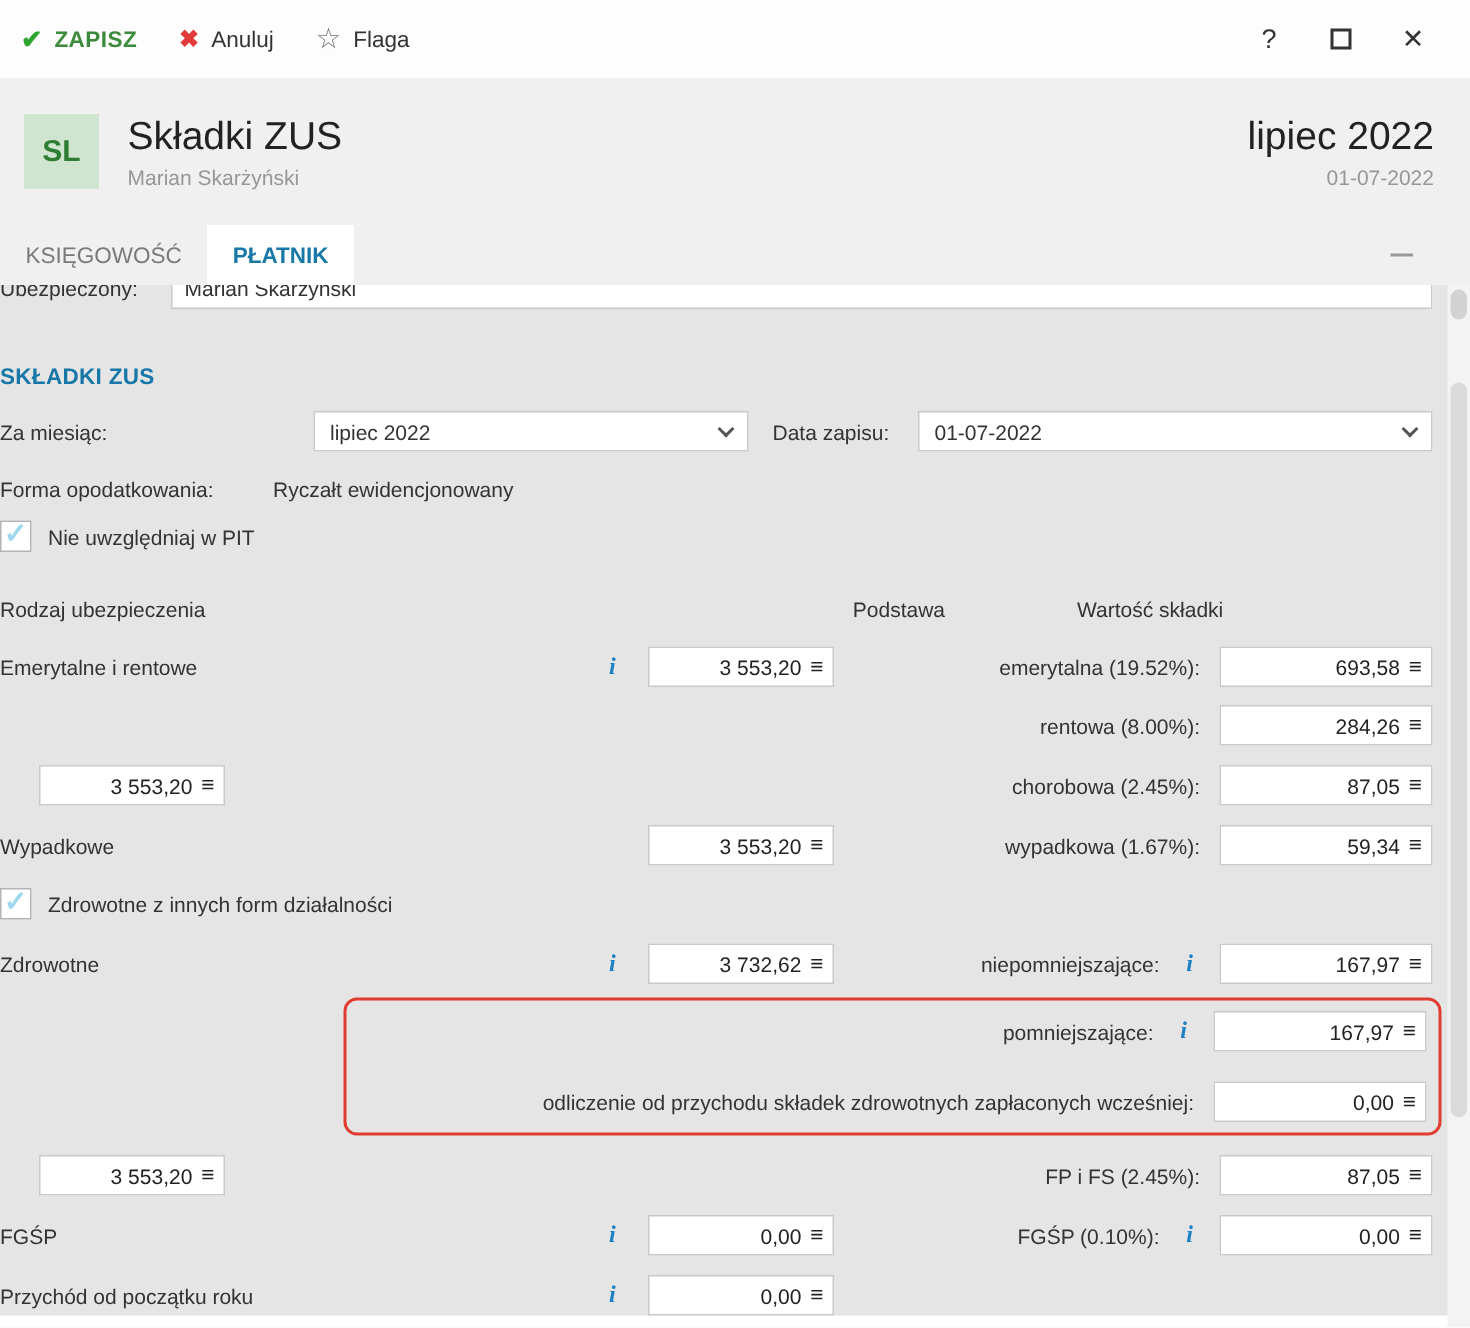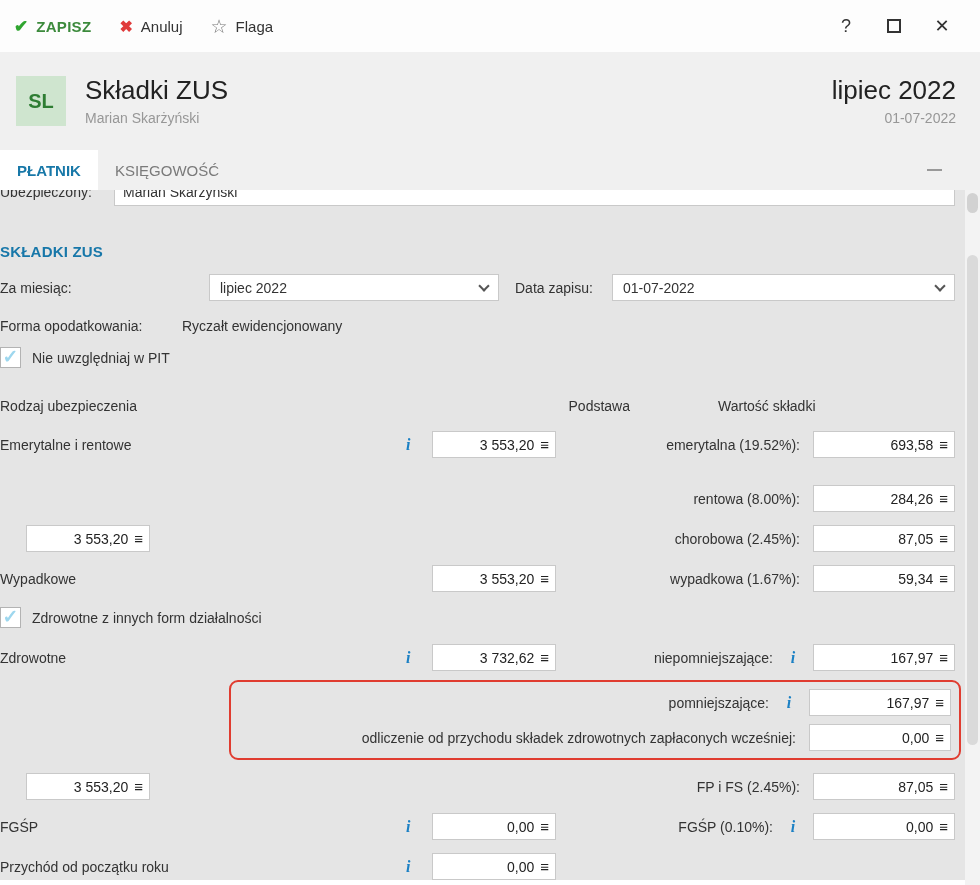--- a/index.html
+++ b/index.html
@@ -68,28 +68,28 @@
 
   .trow { display:flex; align-items:flex-start; margin-top:13px; }
   .trow.first { margin-top:17px; }
   .trow.after-check { margin-top:16px; }
   .field { height:27px; border:1px solid #c9c9c9; background:#fff; display:flex; align-items:center; padding:0 6px; cursor:text; }
   .field .val { margin-left:auto; font-size:14px; color:#222; }
   .field .menu { margin-left:6px; font-size:15px; color:#222; cursor:pointer; line-height:1; }
   .c-base .field { width:100%; }
   .w142 { width:142px; flex:0 0 142px; }
 
-  .c-right { flex:1; display:flex; flex-direction:column; gap:27px; }
+  .c-right { flex:1; display:flex; flex-direction:column; gap:12px; }
   .vrow { display:flex; align-items:center; justify-content:flex-end; }
   .vlabel { font-size:14px; color:#333; margin-right:13px; white-space:nowrap; }
   .vinfo { width:14px; margin-right:13px; display:flex; justify-content:center; flex:0 0 auto; }
 
   .info { color:#1b80c4; font-family:"Liberation Serif",serif; font-style:italic; font-weight:bold; font-size:16px; line-height:1; cursor:pointer; }
 
-  .redbox { margin:9px -6px 0 229px; border:2px solid #e03c30; border-radius:9px; padding:7px 8px; display:flex; flex-direction:column; gap:8px; }
+  .redbox { margin:9px -6px 0 229px; border:2px solid #e03c30; border-radius:9px; padding:7px 8px; display:flex; flex-direction:column; gap:20px; }
 
   
   .scrollbar { position:absolute; right:0; top:190px; bottom:0; width:15px; background:#f3f3f3; cursor:pointer; }
   .sb-cap { position:absolute; top:3px; left:2px; right:2px; height:20px; background:#d2d2d2; border-radius:7px; }
   .sb-thumb { position:absolute; top:65px; left:2px; right:2px; height:490px; background:#dadada; border-radius:7px; }
 </style>
 </head>
 <body>
 
 <div class="window">
@@ -126,22 +126,22 @@
       <div class="h-title">Składki ZUS</div>
       <div class="h-sub">Marian Skarżyński</div>
     </div>
     <div class="h-right">
       <div class="h-title">lipiec 2022</div>
       <div class="h-sub">01-07-2022</div>
     </div>
   </div>
 
   <div class="tabbar">
+    <div class="tab">KSIĘGOWOŚĆ</div>
     <div class="tab active">PŁATNIK</div>
-    <div class="tab">KSIĘGOWOŚĆ</div>
     <div class="tab-dash"></div>
   </div>
 
   <div class="content">
 
     <div class="clipped-row">
       <div class="clip-inner">
         <span class="insured-label">Ubezpieczony:</span>
         <div class="text-field">
           <span>Marian Skarżyński</span>

